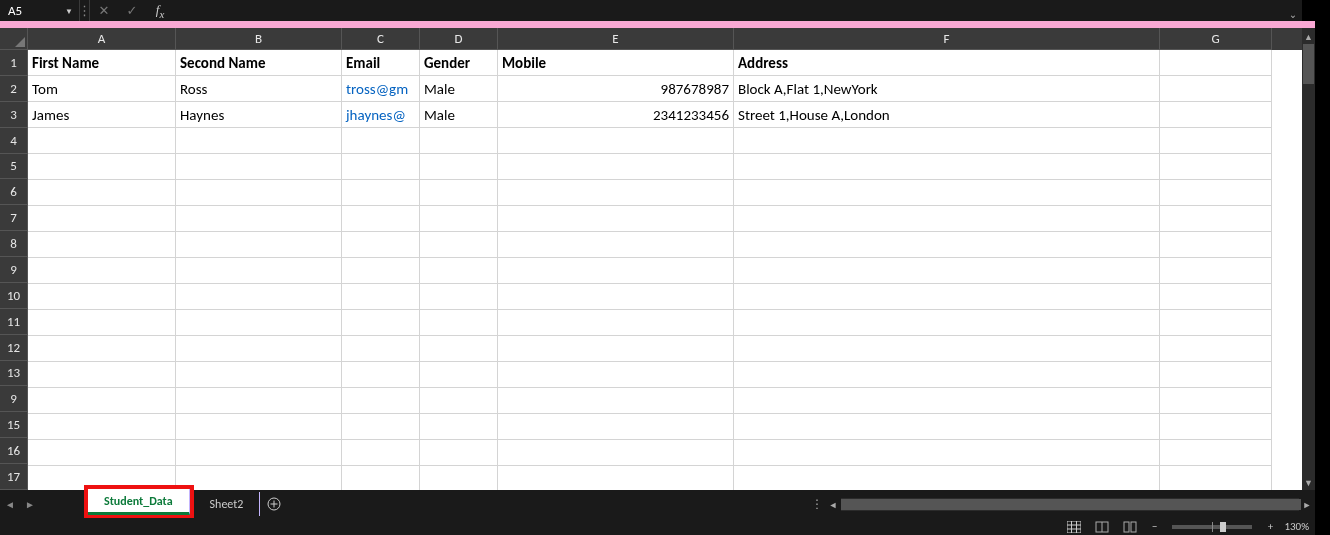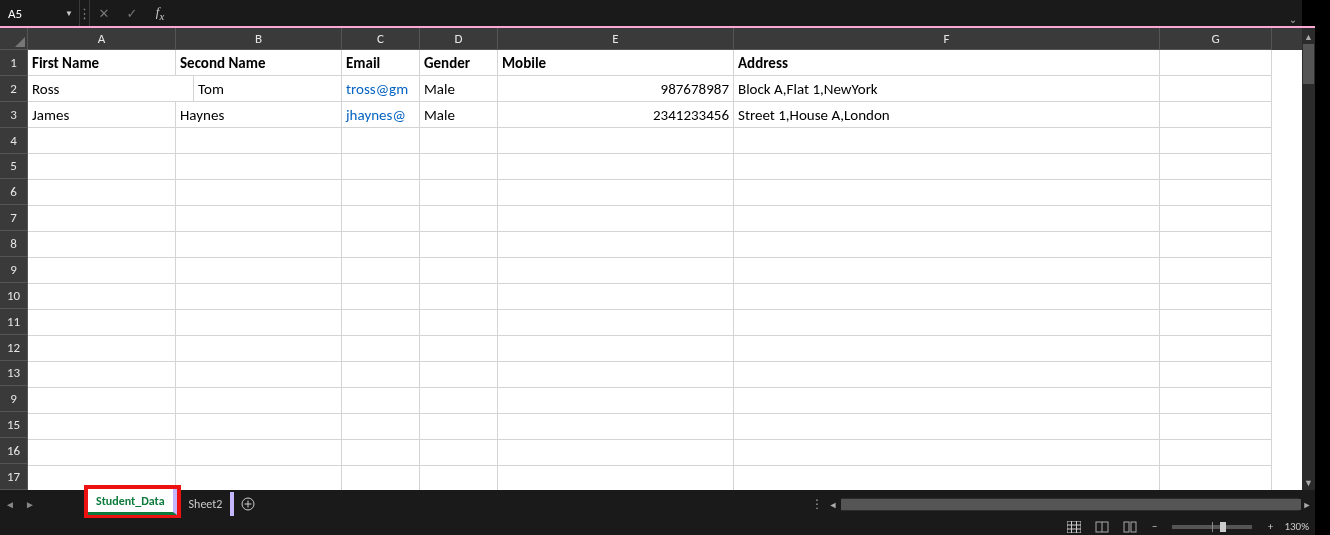--- a/index.html
+++ b/index.html
@@ -5,21 +5,21 @@
   * { box-sizing: border-box; margin: 0; padding: 0; }
   html, body { width: 1330px; height: 535px; overflow: hidden; font-family: "Segoe UI", Calibri, Arial, sans-serif; background: #000; }
   body { position: relative; }
 
   
   .formula-bar {
     display: flex;
     align-items: flex-end;
     height: 28px;
     background: #1a1a1a;
-    border-bottom: 2px solid #f9a8d4;
+    border-bottom: 7px solid #f9a8d4;
     font-size: 13px;
     color: #ccc;
   }
   .name-box {
     width: 80px;
     height: 100%;
     display: flex;
     align-items: center;
     padding: 0 6px 0 8px;
     background: #1a1a1a;
@@ -83,21 +83,21 @@
   .vscroll .thumb { position:absolute; top:0; left:1px; right:1px; height:40px; background:#555;}
   .vscroll .down { position:absolute; bottom:0; left:0; right:0;}
 
   
   .right-gap { position:absolute; top:0; right:0; width:15px; bottom:0; background:#000; }
 
   
   .tabs-bar { position:absolute; left:0; right:15px; bottom:17px; height:28px; background:#1a1a1a; display:flex; align-items:center; font-size:12px; color:#ccc; }
   .tab-nav { width:20px; display:flex; align-items:center; justify-content:center; color:#888; font-size:10px; height:100%;}
   .tab-spacer { width: 44px; }
-  .sheet-tab { height: 24px; padding: 0 8px; display:flex; align-items:center; border-right:4px solid #c4b5fd; background:#1a1a1a; color:#ccc;}
+  .sheet-tab { height: 24px; padding: 0 16px; display:flex; align-items:center; border-right:1px solid #c4b5fd; background:#1a1a1a; color:#ccc;}
   .sheet-tab.active { background:#fff; color:#0c7a3a; font-weight:bold; border-bottom:3px solid #0c7a3a; height:26px; }
   .highlight-box { border: 4px solid #e11; padding:0; display:flex; height:34px; align-items:flex-end; margin-top:-4px;}
   .add-sheet { width:28px; display:flex; align-items:center; justify-content:center; color:#ccc; font-size:14px; }
   .tabs-flex { flex:1; }
   .tb-dots { width:16px; display:flex; align-items:center; justify-content:center; color:#aaa;}
   .hscroll-area { width: 490px; display:flex; align-items:center; height:100%; }
   .hs-btn { width:16px; display:flex; align-items:center; justify-content:center; color:#aaa; font-size:9px;}
   .hs-track { flex:1; height:13px; background:#2b2b2b; position:relative; }
   .hs-thumb { position:absolute; left:0; top:1px; bottom:1px; width:460px; background:#555;}
 
@@ -163,22 +163,22 @@
         <div class="row">
           <div class="cell cA bold">First Name</div>
           <div class="cell cB bold">Second Name</div>
           <div class="cell cC bold">Email</div>
           <div class="cell cD bold">Gender</div>
           <div class="cell cE bold">Mobile</div>
           <div class="cell cF bold">Address</div>
           <div class="cell cG"></div>
         </div>
         <div class="row">
+          <div class="cell cA">Tom</div>
           <div class="cell cB">Ross</div>
-          <div class="cell cA">Tom</div>
           <div class="cell cC link">tross@gm</div>
           <div class="cell cD">Male</div>
           <div class="cell cE right">987678987</div>
           <div class="cell cF">Block A,Flat 1,NewYork</div>
           <div class="cell cG"></div>
         </div>
         <div class="row">
           <div class="cell cA">James</div>
           <div class="cell cB">Haynes</div>
           <div class="cell cC link">jhaynes@</div>

